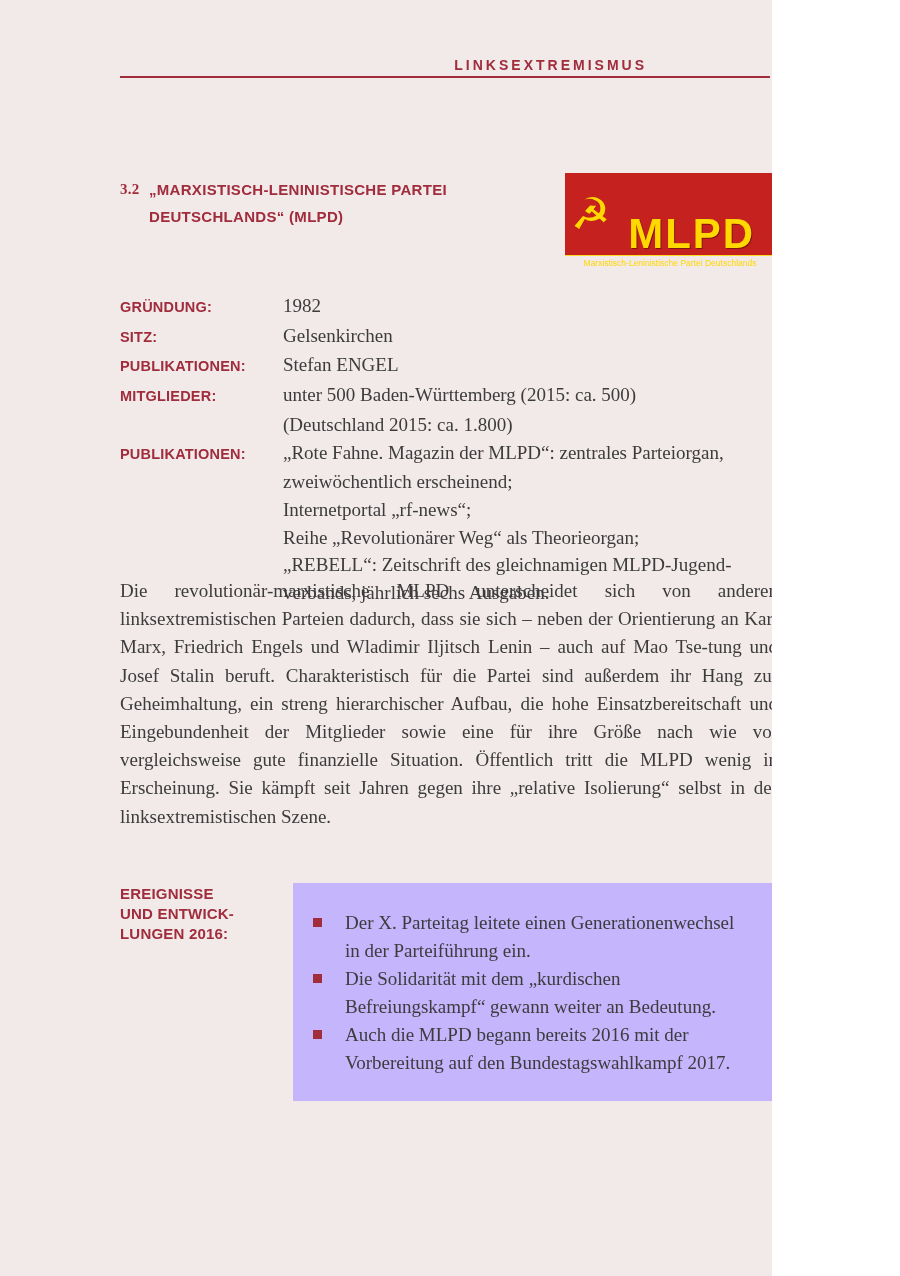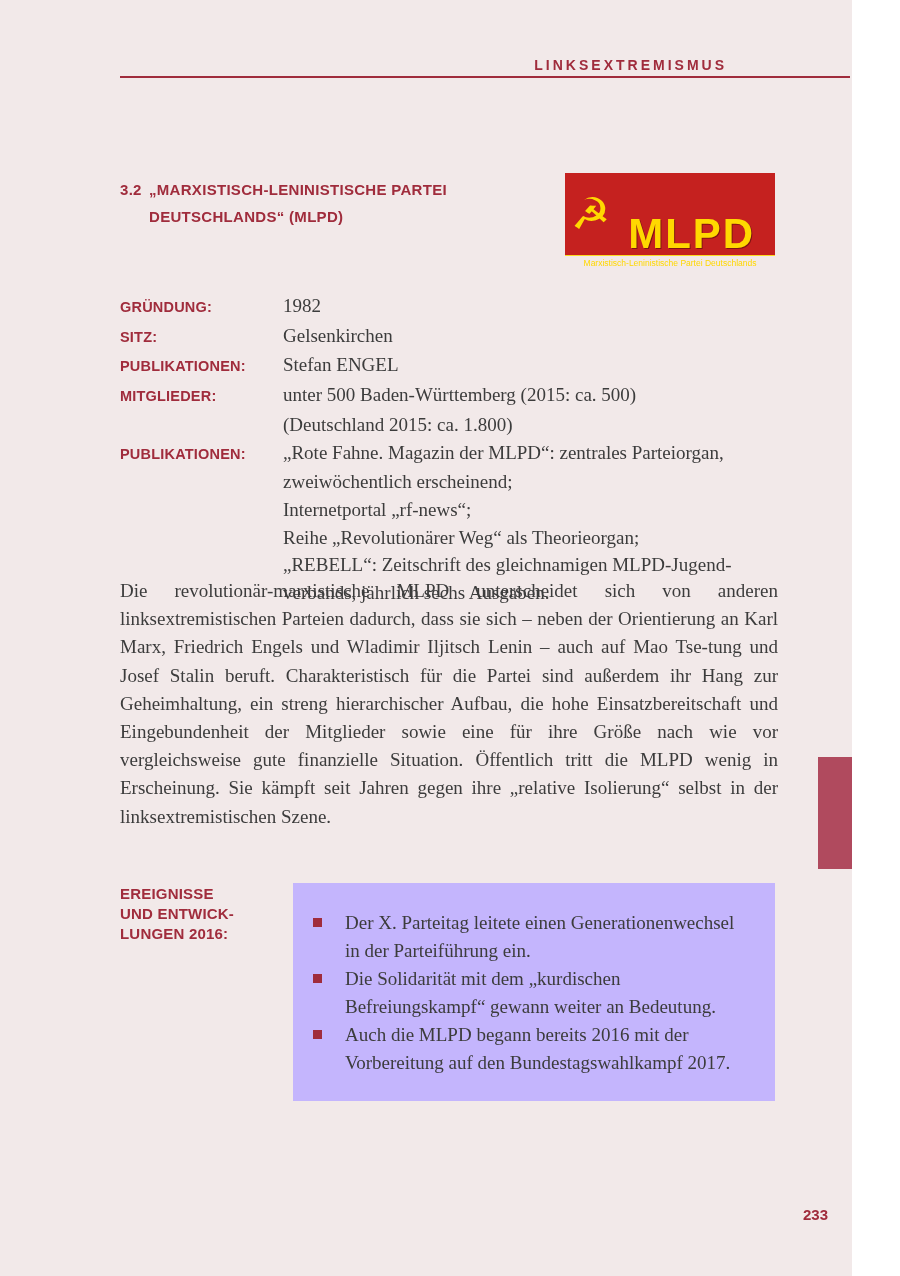--- a/index.html
+++ b/index.html
@@ -1,18 +1,18 @@
 <!DOCTYPE html>
 <html lang="de"><head>
 <meta charset="utf-8">
 <style>
   html, body { margin: 0; padding: 0; }
   .page {
     position: relative;
-    width: 852px;
+    width: 772px;
     height: 1276px;
     background: #f2e9e9;
     overflow: hidden;
     font-family: "Liberation Sans", sans-serif;
   }
   
   .header-text {
     position: absolute;
     top: 57px;
     right: 125px;
@@ -34,21 +34,21 @@
     position: absolute;
     top: 176px;
     left: 120px;
     display: flex;
     color: #a02c3c;
     font-size: 15px;
     font-weight: bold;
     line-height: 27px;
     letter-spacing: 0.3px;
   }
-  .sec-num { width: 29px; flex: 0 0 29px; }
+  .sec-num { width: 29px; flex: 0 0 29px; font-family: Liberation Serif, serif; }
   
   .logo {
     position: absolute;
     top: 173px;
     left: 565px;
     width: 210px;
     height: 82px;
     background: #c5211f;
     display: flex;
     flex-direction: column;

